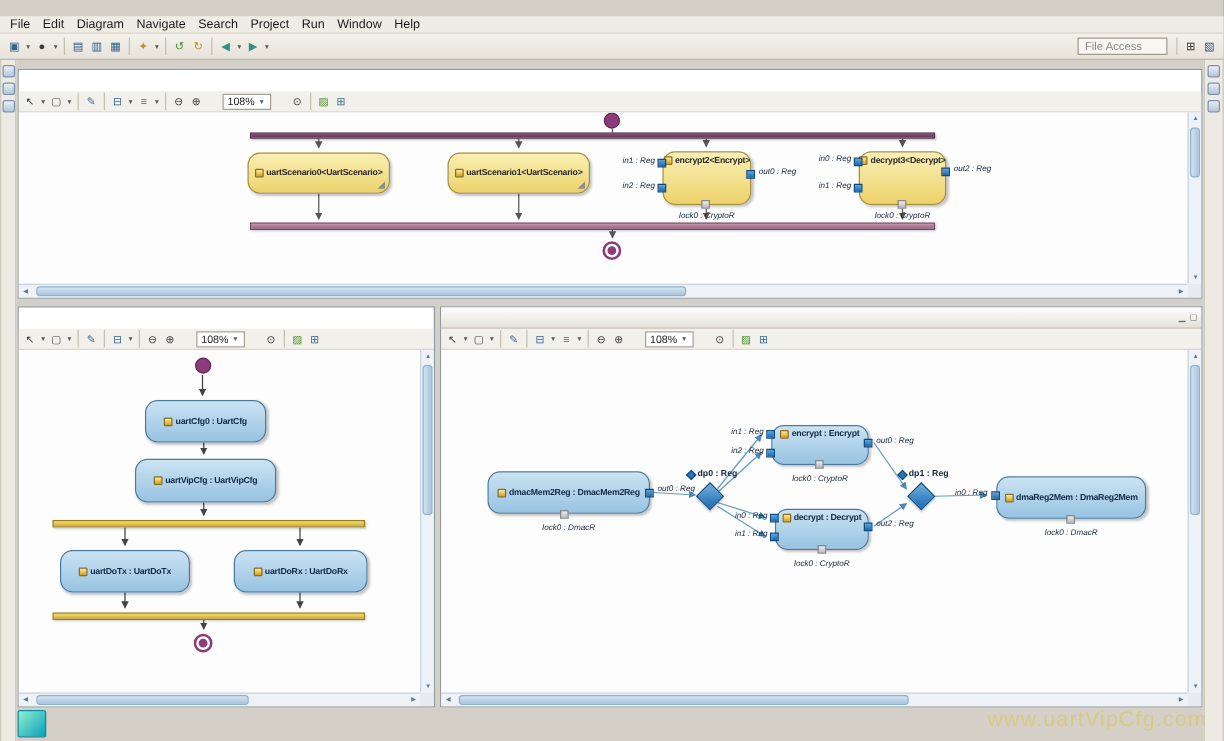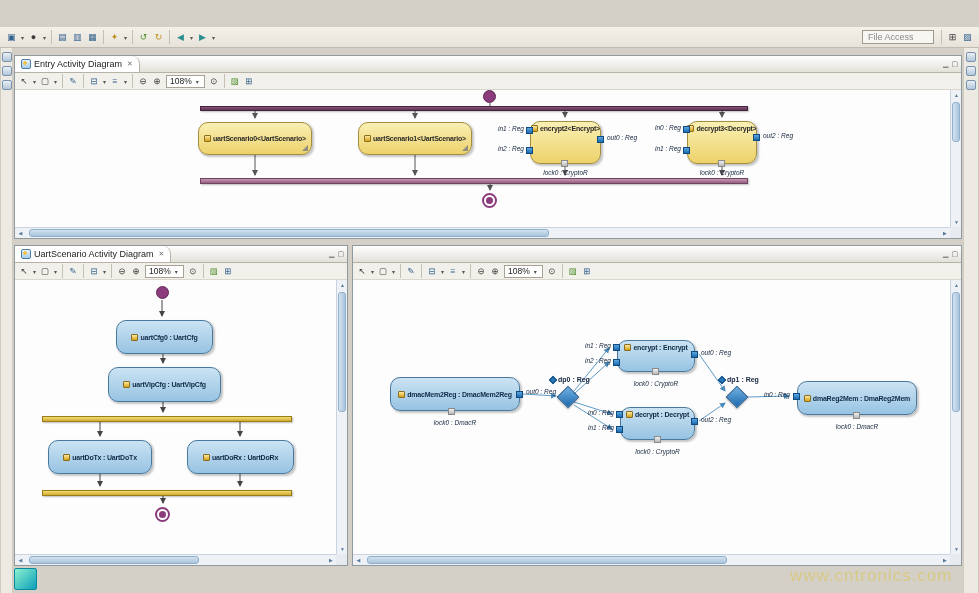--- a/index.html
+++ b/index.html
@@ -36,21 +36,21 @@
   .pane{position:absolute;background:#fff;border:1px solid #8f9a9e;}
   .tabbar{position:absolute;left:0;top:0;right:0;height:17px;background:linear-gradient(#fefefe,#e4e1d9);border-bottom:1px solid #b8b2a6;display:flex;align-items:stretch;}
   .tab{display:flex;align-items:center;gap:3px;padding:0 6px;background:#fff;border-right:1px solid #b8b2a6;border-radius:3px 8px 0 0;font-size:9px;color:#222;}
   .dgicon{width:10px;height:10px;border:1px solid #4a7fa8;border-radius:2px;background:radial-gradient(circle at 3px 3px,#f0c040 0 1.5px,transparent 2px),linear-gradient(#e8f2fa,#a9cbe6);}
   .tclose{font-size:7px;color:#777;margin-left:2px;}
   .tabbar .spacer{flex:1;}
   .winbtn{font-size:7px;color:#6a6a6a;align-self:center;margin-right:3px;}
 
   .ptoolbar{position:absolute;left:0;top:17px;right:0;height:17px;background:#f2f0ea;border-bottom:1px solid #dbd7ce;display:flex;align-items:center;padding:0 2px;}
   .ptoolbar .icon-btn{width:14px;height:14px;font-size:8.5px;}
-  .zoombox{display:inline-flex;align-items:center;gap:2px;height:13px;border:1px solid #a8a296;background:#fff;padding:0 3px;font-size:8.5px;color:#222;margin:0 2px;}
+  .zoombox{display:inline-flex;align-items:center;gap:2px;height:13px;border:1px solid #a8a296;background:#fff;padding:0 3px;font-size:8.5px;color:#222;margin:0 14px;}
 
   .canvas{position:absolute;left:0;top:34px;right:11px;bottom:11px;background:#fdfdfd;overflow:hidden;}
   .edges{position:absolute;left:0;top:0;pointer-events:none;}
 
   
   .vscroll{position:absolute;right:0;top:34px;bottom:11px;width:11px;background:#eef2f7;border-left:1px solid #c9d4e0;}
   .hscroll{position:absolute;left:0;bottom:0;right:11px;height:11px;background:#eef2f7;border-top:1px solid #c9d4e0;}
   .corner{position:absolute;right:0;bottom:0;width:11px;height:11px;background:#e7ebef;}
   .sbtn{position:absolute;font-size:5px;color:#5a7a9a;width:11px;height:10px;text-align:center;line-height:10px;}
   .sbtn.up{top:0;left:0}.sbtn.down{bottom:0;left:0}.sbtn.lft{left:0;top:0}.sbtn.rgt{right:0;top:0;width:10px;height:11px;line-height:11px;}
@@ -83,20 +83,31 @@
 
   .fastview-tile{position:absolute;left:14px;top:568px;width:23px;height:22px;background:linear-gradient(135deg,#8cf2cf,#0b9fb8);border:1px solid #0a8aa0;border-radius:2px;}
   .watermark{position:absolute;left:790px;top:566px;font-size:17px;color:#d9c97f;letter-spacing:1px;opacity:.92;}
 </style>
 </head>
 <body>
 
 <div id="app">
 
 
+  <div class="menubar">
+    <span class="menuitem">File</span>
+    <span class="menuitem">Edit</span>
+    <span class="menuitem">Diagram</span>
+    <span class="menuitem">Navigate</span>
+    <span class="menuitem">Search</span>
+    <span class="menuitem">Project</span>
+    <span class="menuitem">Run</span>
+    <span class="menuitem">Window</span>
+    <span class="menuitem">Help</span>
+  </div>
 
   <div class="toolbar">
     <span class="icon-btn ic-blue">▣</span>
       <span class="dd">▾</span>
     <span class="icon-btn ic-dark">●</span>
       <span class="dd">▾</span>
     <span class="tsep"></span>
     <span class="icon-btn ic-blue">▤</span>
     <span class="icon-btn ic-blue">▥</span>
     <span class="icon-btn ic-blue">▦</span>
@@ -123,30 +134,20 @@
     <div class="stripicon"></div>
     <div class="stripicon"></div>
   </div>
   <div class="strip strip-right">
     <div class="stripicon"></div>
     <div class="stripicon"></div>
     <div class="stripicon"></div>
   </div>
 
   <div class="pane" style="left:14px;top:55px;width:948px;height:184px;">
-    <div class="tabbar">
-      <div class="tab">
-        <span class="dgicon"></span>
-        <span>Entry Activity Diagram</span>
-        <span class="tclose">✕</span>
-      </div>
-      <span class="spacer"></span>
-      <span class="winbtn">▁</span>
-      <span class="winbtn">▢</span>
-    </div>
     <div class="ptoolbar">
       <span class="icon-btn ic-dark">↖</span>
         <span class="dd">▾</span>
       <span class="icon-btn ic-dark">▢</span>
         <span class="dd">▾</span>
       <span class="tsep"></span>
       <span class="icon-btn ic-blue">✎</span>
       <span class="tsep"></span>
       <span class="icon-btn ic-blue">⊟</span>
         <span class="dd">▾</span>
@@ -230,30 +231,20 @@
     </div>
     <div class="hscroll">
       <span class="sbtn lft">◀</span>
       <div class="hthumb" style="left:14px;width:520px;"></div>
       <span class="sbtn rgt">▶</span>
     </div>
     <div class="corner"></div>
   </div>
 
   <div class="pane" style="left:14px;top:245px;width:334px;height:321px;">
-    <div class="tabbar">
-      <div class="tab">
-        <span class="dgicon"></span>
-        <span>UartScenario Activity Diagram</span>
-        <span class="tclose">✕</span>
-      </div>
-      <span class="spacer"></span>
-      <span class="winbtn">▁</span>
-      <span class="winbtn">▢</span>
-    </div>
     <div class="ptoolbar">
       <span class="icon-btn ic-dark">↖</span>
         <span class="dd">▾</span>
       <span class="icon-btn ic-dark">▢</span>
         <span class="dd">▾</span>
       <span class="tsep"></span>
       <span class="icon-btn ic-blue">✎</span>
       <span class="tsep"></span>
       <span class="icon-btn ic-blue">⊟</span>
         <span class="dd">▾</span>
@@ -430,15 +421,15 @@
     </div>
     <div class="hscroll">
       <span class="sbtn lft">◀</span>
       <div class="hthumb" style="left:14px;width:360px;"></div>
       <span class="sbtn rgt">▶</span>
     </div>
     <div class="corner"></div>
   </div>
 
   <div class="fastview-tile"></div>
-  <div class="watermark">www.cntronics.com</div>
+  <div class="watermark">www.uartVipCfg.com</div>
 
 </div>
 
 </body></html>

